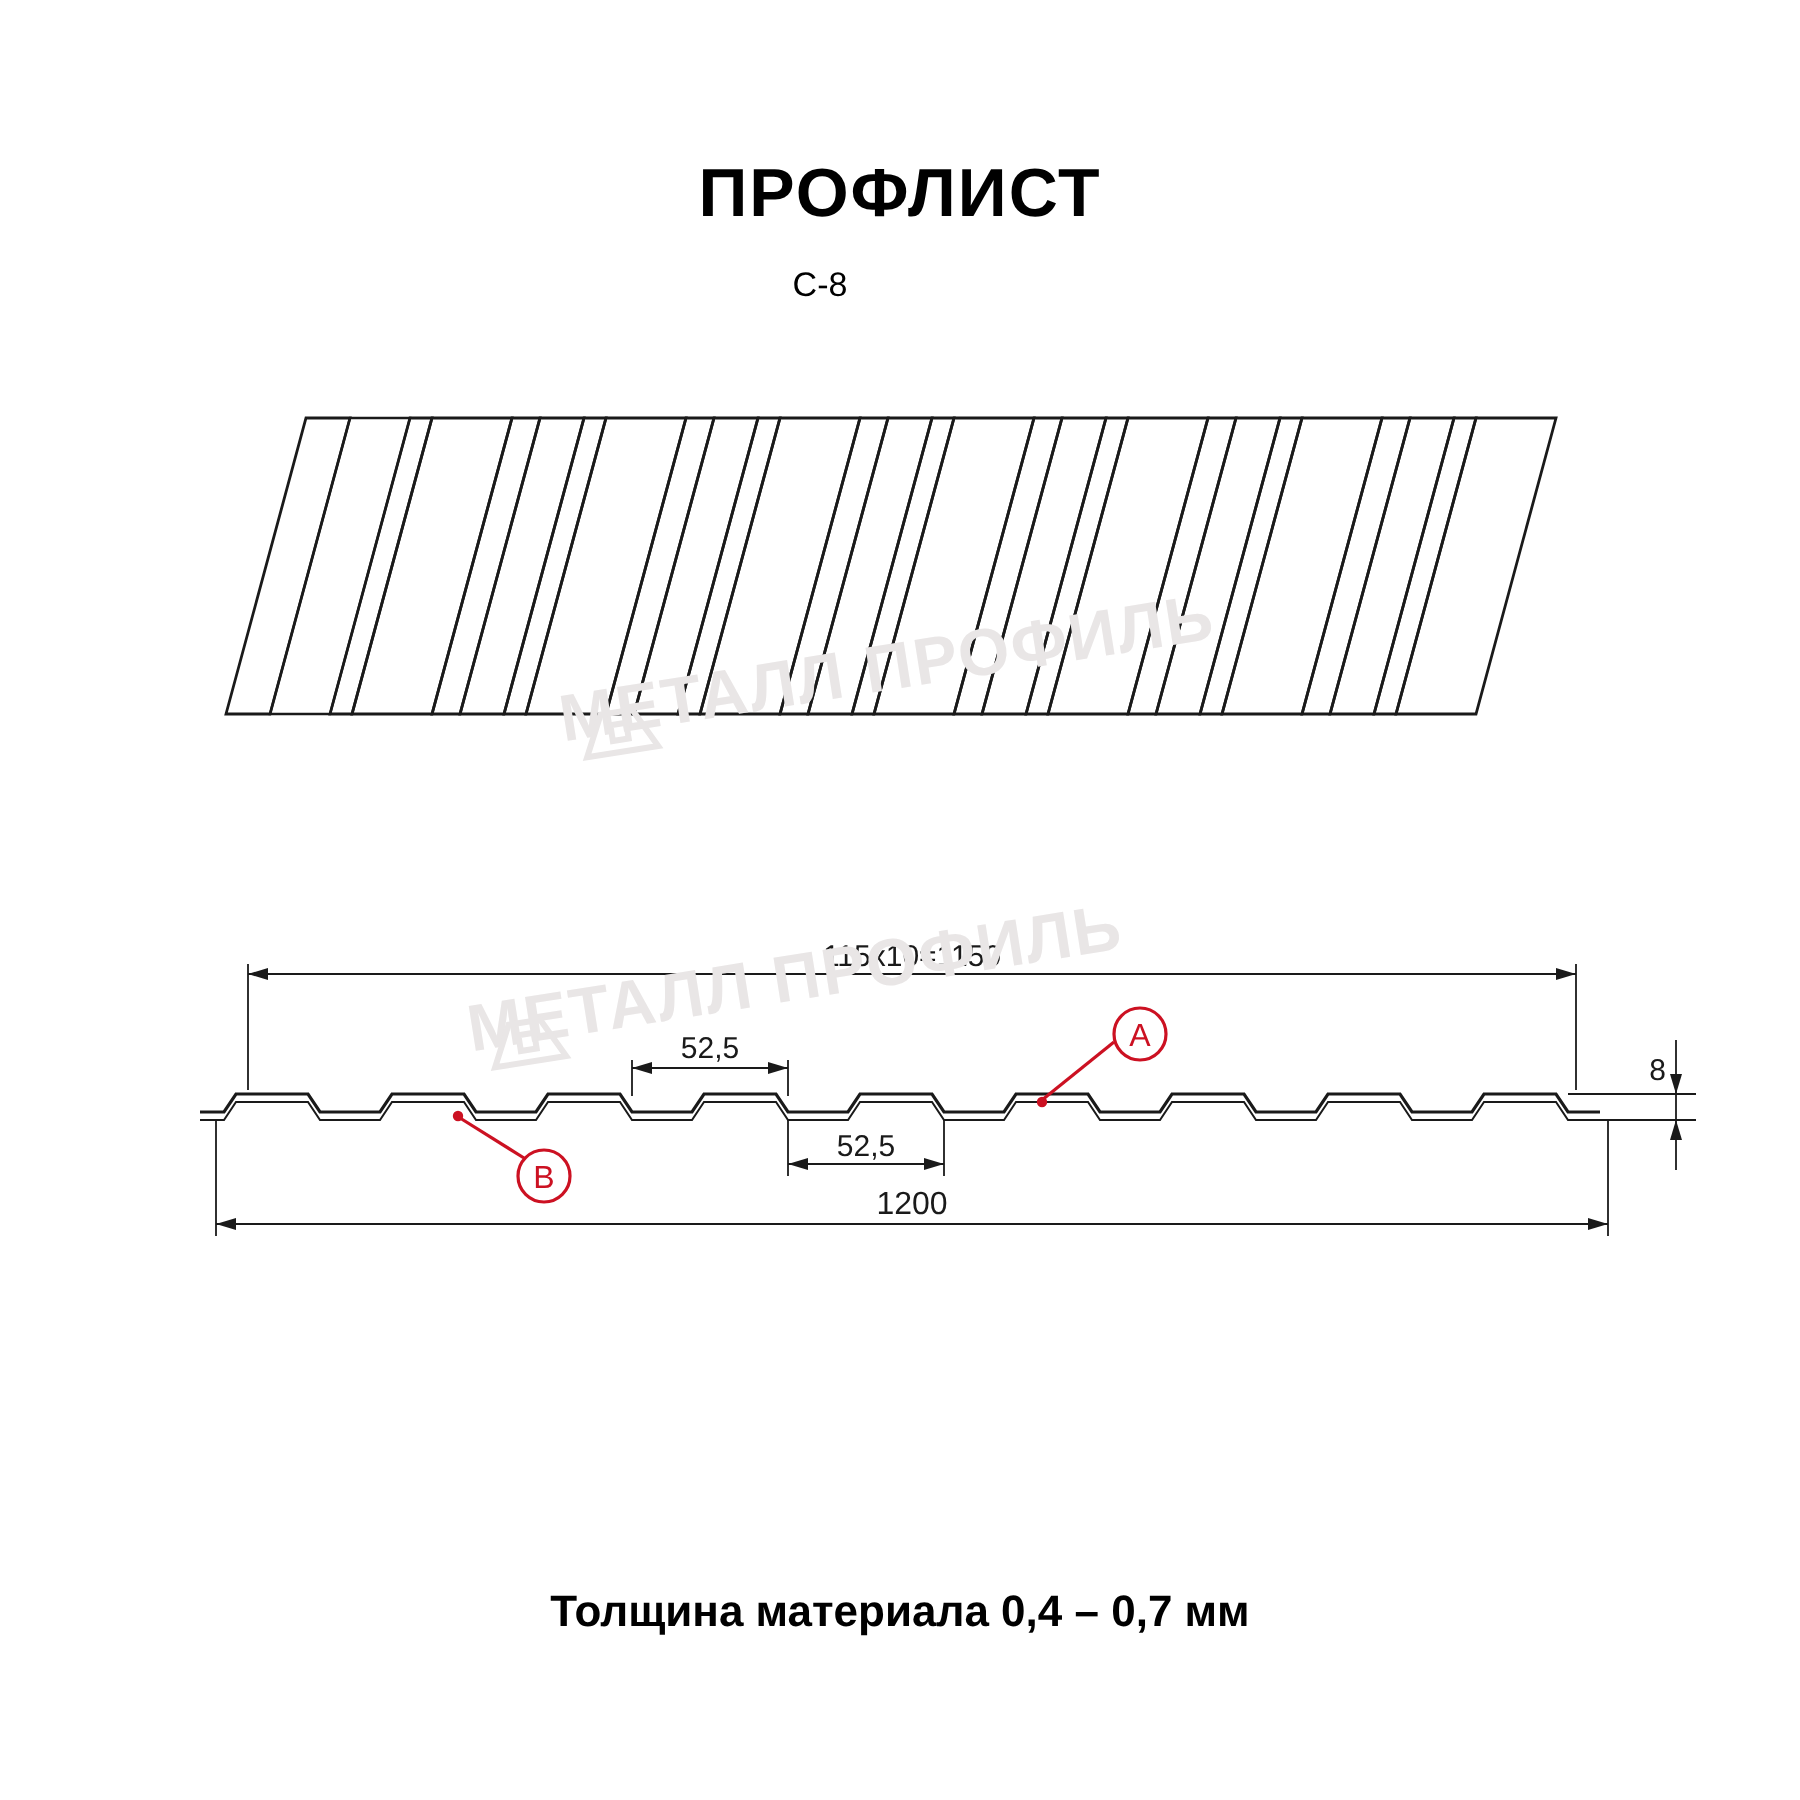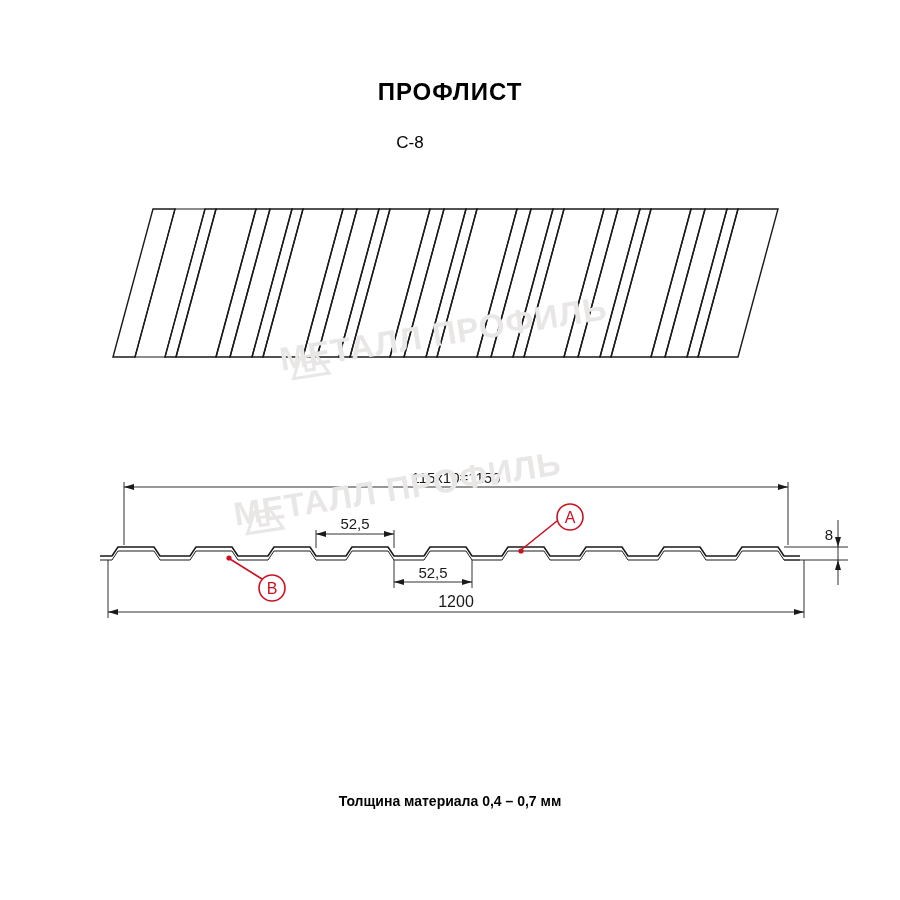--- a/index.html
+++ b/index.html
@@ -18,39 +18,39 @@
   .page {
     position: absolute;
     inset: 0;
   }
   .title {
     position: absolute;
     top: 78px;
     left: 0;
     width: 900px;
     text-align: center;
-    font-size: 24px;
+    font-size: 34px;
     font-weight: bold;
     letter-spacing: 1px;
   }
   .subtitle {
     position: absolute;
     top: 133px;
     left: 0;
     width: 820px;
     text-align: center;
     font-size: 17px;
   }
   .footer {
     position: absolute;
     top: 793px;
     left: 0;
     width: 900px;
     text-align: center;
-    font-size: 14px;
+    font-size: 22px;
     font-weight: bold;
   }
   svg.drawing {
     position: absolute;
     top: 0;
     left: 0;
     width: 900px;
     height: 900px;
   }
   .wm {

